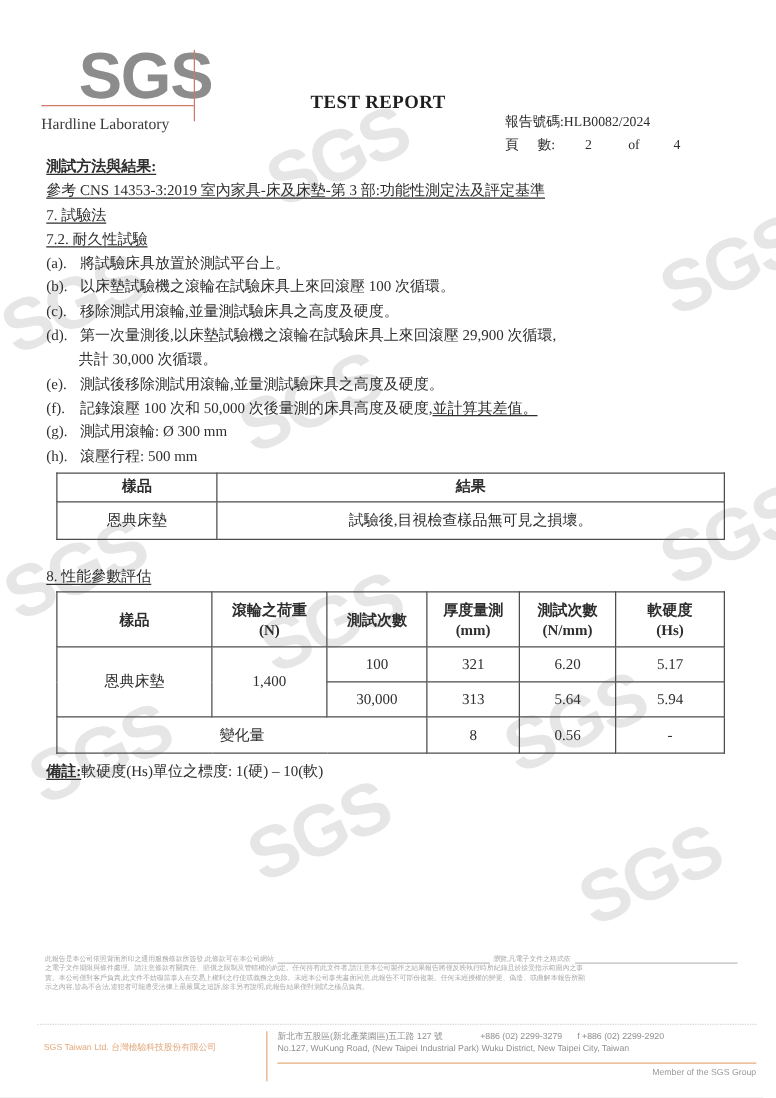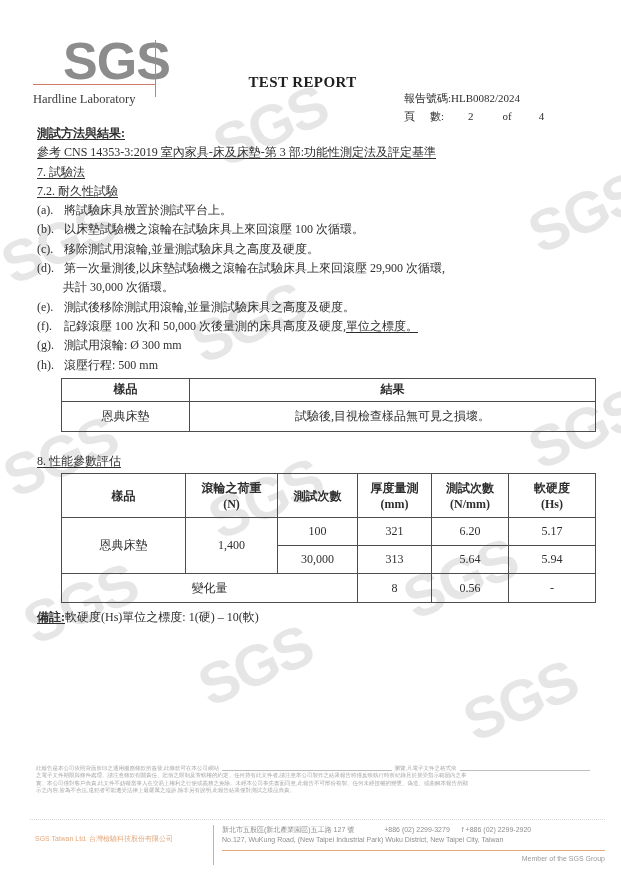--- a/index.html
+++ b/index.html
@@ -38,21 +38,21 @@
   .pg-sp3 { display:inline-block; width:29px; }
   .pg-sp4 { display:inline-block; width:27px; }
   
   .content { position:absolute; left:37px; top:124px; width:548px; font-size:12px; line-height:19.3px; }
   .line { white-space:nowrap; }
   .b { font-weight:bold; }
   .u { text-decoration:underline; text-underline-offset:2px;margin-top:48px; }
   .lbl { display:inline-block; min-width:24px; }
   .indent { padding-left:26px; }
   
-  table { border-collapse:collapse; table-layout:fixed; margin-left:24px; width:534px;padding-left:16px; }
+  table { border-collapse:collapse; table-layout:fixed; margin-left:8px; width:534px;padding-left:16px; }
   th,td { border:1px solid #4d4d4d; text-align:center; vertical-align:middle; padding:0; font-size:12px; font-weight:normal; }
   th { font-weight:bold; }
   .t1 { margin-top:3px; }
   .t1 th { height:22px; }
   .t1 td { height:29px; }
   .sec8 { margin-top:20px; }
   .t2 { margin-top:2px; }
   .t2 th { height:43px; line-height:16px; }
   .t2 .r-data td { height:27px; }
   .t2 .r-change td { height:28px; }
@@ -118,21 +118,21 @@
     <div class="line"><span class="b u">測試方法與結果:</span></div>
     <div class="line"><span class="u">參考 CNS 14353-3:2019 室內家具-床及床墊-第 3 部:功能性測定法及評定基準</span></div>
     <div class="line"><span class="u">7. 試驗法</span></div>
     <div class="line"><span class="u">7.2. 耐久性試驗</span></div>
     <div class="line"><span class="lbl">(a).</span> <span>將試驗床具放置於測試平台上。</span></div>
     <div class="line"><span class="lbl">(b).</span> <span>以床墊試驗機之滾輪在試驗床具上來回滾壓 100 次循環。</span></div>
     <div class="line"><span class="lbl">(c).</span> <span>移除測試用滾輪,並量測試驗床具之高度及硬度。</span></div>
     <div class="line"><span class="lbl">(d).</span> <span>第一次量測後,以床墊試驗機之滾輪在試驗床具上來回滾壓 29,900 次循環,</span></div>
     <div class="line indent"><span>共計 30,000 次循環。</span></div>
     <div class="line"><span class="lbl">(e).</span> <span>測試後移除測試用滾輪,並量測試驗床具之高度及硬度。</span></div>
-    <div class="line"><span class="lbl">(f).</span> <span>記錄滾壓 100 次和 50,000 次後量測的床具高度及硬度,</span><span class="u">單位之標度。</span></div>
+    <div class="line"><span class="lbl">(f).</span> <span>記錄滾壓 100 次和 50,000 次後量測的床具高度及硬度,</span><span class="u">並計算其差值。</span></div>
     <div class="line"><span class="lbl">(g).</span> <span>測試用滾輪: Ø 300 mm</span></div>
     <div class="line"><span class="lbl">(h).</span> <span>滾壓行程: 500 mm</span></div>
 
     <table class="t1">
       <colgroup>
           <col style="width:128px">
           <col style="width:406px">
         </colgroup>
       <tbody>
           <tr>

